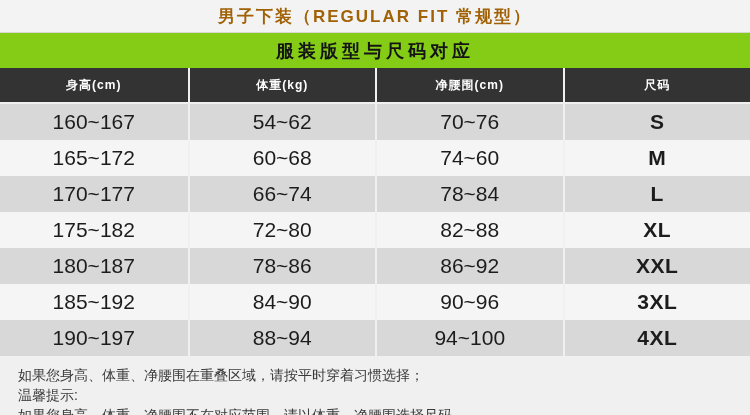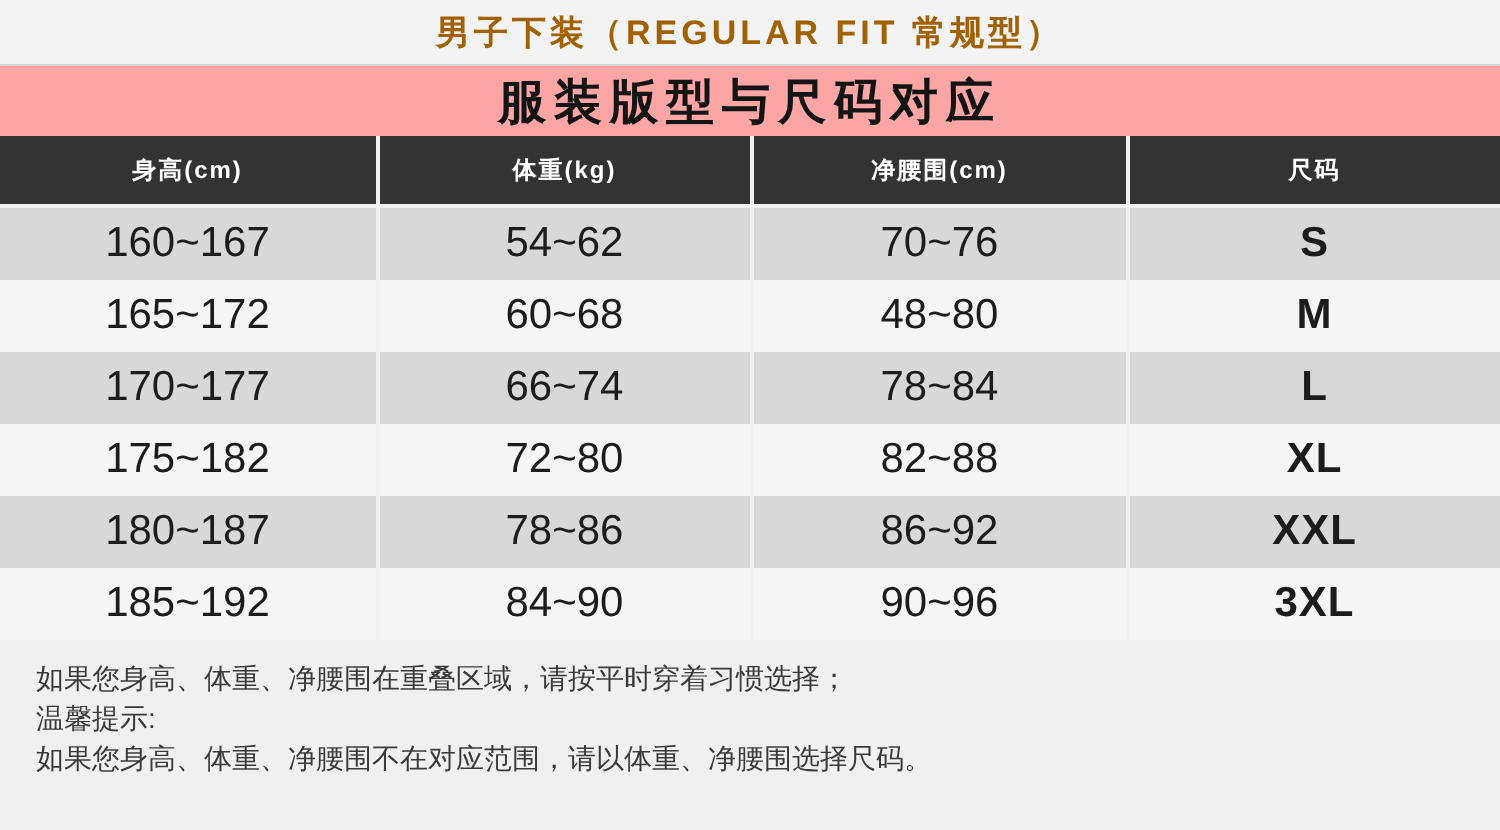--- a/index.html
+++ b/index.html
@@ -22,25 +22,25 @@
     display: flex;
     align-items: center;
     justify-content: center;
     font-size: 17px;
     font-weight: bold;
     letter-spacing: 2px;
     color: #a16207;
   }
   .subtitle-bar {
     height: 35px;
-    background: #fca5a5;
+    background: #84cc16;
     display: flex;
     align-items: center;
     justify-content: center;
-    font-size: 24px;
+    font-size: 18px;
     font-weight: bold;
     letter-spacing: 4px;
     color: #141414;
   }
   table.size-table {
     width: 750px;
     border-collapse: separate;
     border-spacing: 0;
     table-layout: fixed;
   }
@@ -101,21 +101,21 @@
     <tbody id="table-body">
         <tr>
           <td>160~167</td>
           <td>54~62</td>
           <td>70~76</td>
           <td>S</td>
         </tr>
         <tr>
           <td>165~172</td>
           <td>60~68</td>
-          <td>48~80</td>
+          <td>74~60</td>
           <td>M</td>
         </tr>
         <tr>
           <td>170~177</td>
           <td>66~74</td>
           <td>78~84</td>
           <td>L</td>
         </tr>
         <tr>
           <td>175~182</td>
@@ -128,20 +128,26 @@
           <td>78~86</td>
           <td>86~92</td>
           <td>XXL</td>
         </tr>
         <tr>
           <td>185~192</td>
           <td>84~90</td>
           <td>90~96</td>
           <td>3XL</td>
         </tr>
+        <tr>
+          <td>190~197</td>
+          <td>88~94</td>
+          <td>94~100</td>
+          <td>4XL</td>
+        </tr>
       </tbody>
   </table>
 
   <div class="notes">
     <div>如果您身高、体重、净腰围在重叠区域，请按平时穿着习惯选择；</div>
     <div>温馨提示:</div>
     <div>如果您身高、体重、净腰围不在对应范围，请以体重、净腰围选择尺码。</div>
   </div>
 
 </div>

